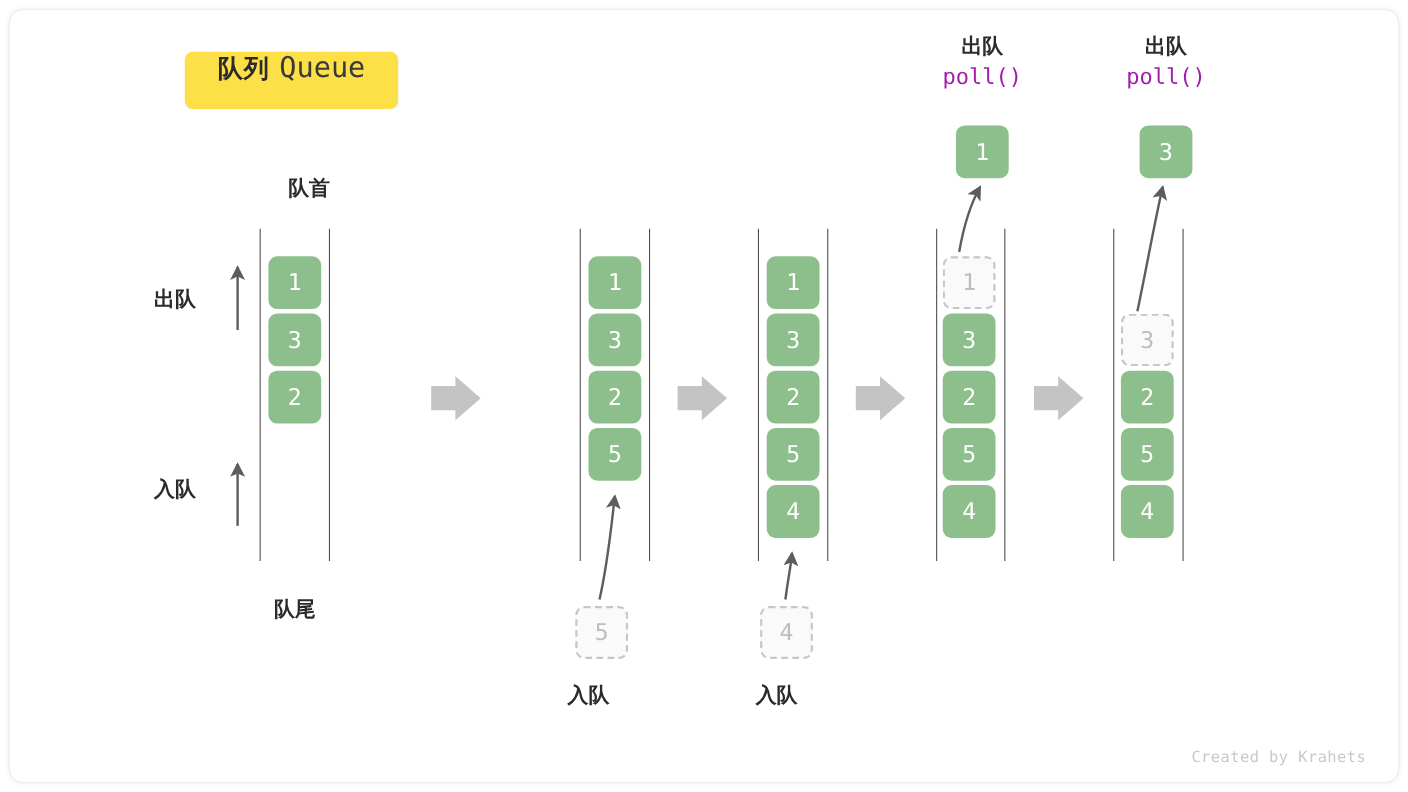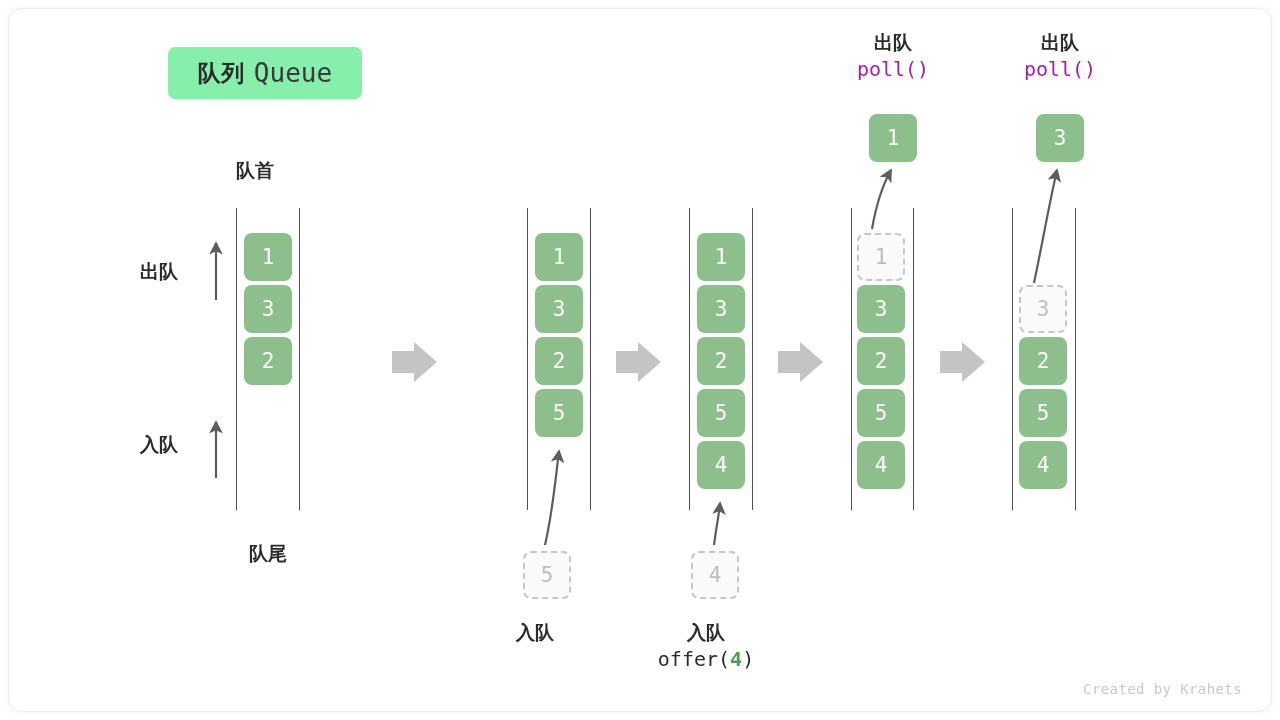--- a/index.html
+++ b/index.html
@@ -35,24 +35,23 @@
     height: 720px;
   }
 
   
   .title-chip {
     position: absolute;
     left: 168px;
     top: 47px;
     width: 194px;
     height: 52px;
-    background: #86efac;
+    background: #fde047;
     border-radius: 7px;
     display: flex;
-    align-items: center;
     justify-content: center;
     gap: 9px;
     white-space: nowrap;
   }
   .title-cn {
     font-size: 23px;
     font-weight: bold;
     color: #2b2b2b;
     letter-spacing: 0.5px;
   }
@@ -63,21 +62,21 @@
   }
 
   
   .cn-label {
     position: absolute;
     font-size: 19px;
     font-weight: bold;
     color: #2b2b2b;
     white-space: nowrap;
   }
-  .head-label { left: 236px; top: 158px; width: 64px; text-align: left; }
+  .head-label { left: 236px; top: 158px; width: 64px; text-align: right; }
   .tail-label { left: 236px; top: 541px; width: 64px; text-align: center; }
 
   .side-label {
     position: absolute;
     font-size: 19px;
     font-weight: bold;
     color: #2b2b2b;
     white-space: nowrap;
     text-align: right;
   }
@@ -189,21 +188,20 @@
 
     <div class="side-label side-deq">出队</div>
     <div class="side-label side-enq">入队</div>
 
     <div class="caption" style="left:455px; top:620px; width:160px;">
       <span class="c-cn">入队</span>
     </div>
 
     <div class="caption" style="left:626px; top:620px; width:160px;">
       <span class="c-cn">入队</span>
-      <span class="c-code"><span>offer(</span><span class="num">4</span><span>)</span></span>
     </div>
 
     <div class="top-caption" style="left:813px; top:30px; width:160px;">
       <span class="c-cn">出队</span>
       <span class="c-code">poll()</span>
     </div>
 
     <div class="top-caption" style="left:980px; top:30px; width:160px;">
       <span class="c-cn">出队</span>
       <span class="c-code">poll()</span>

